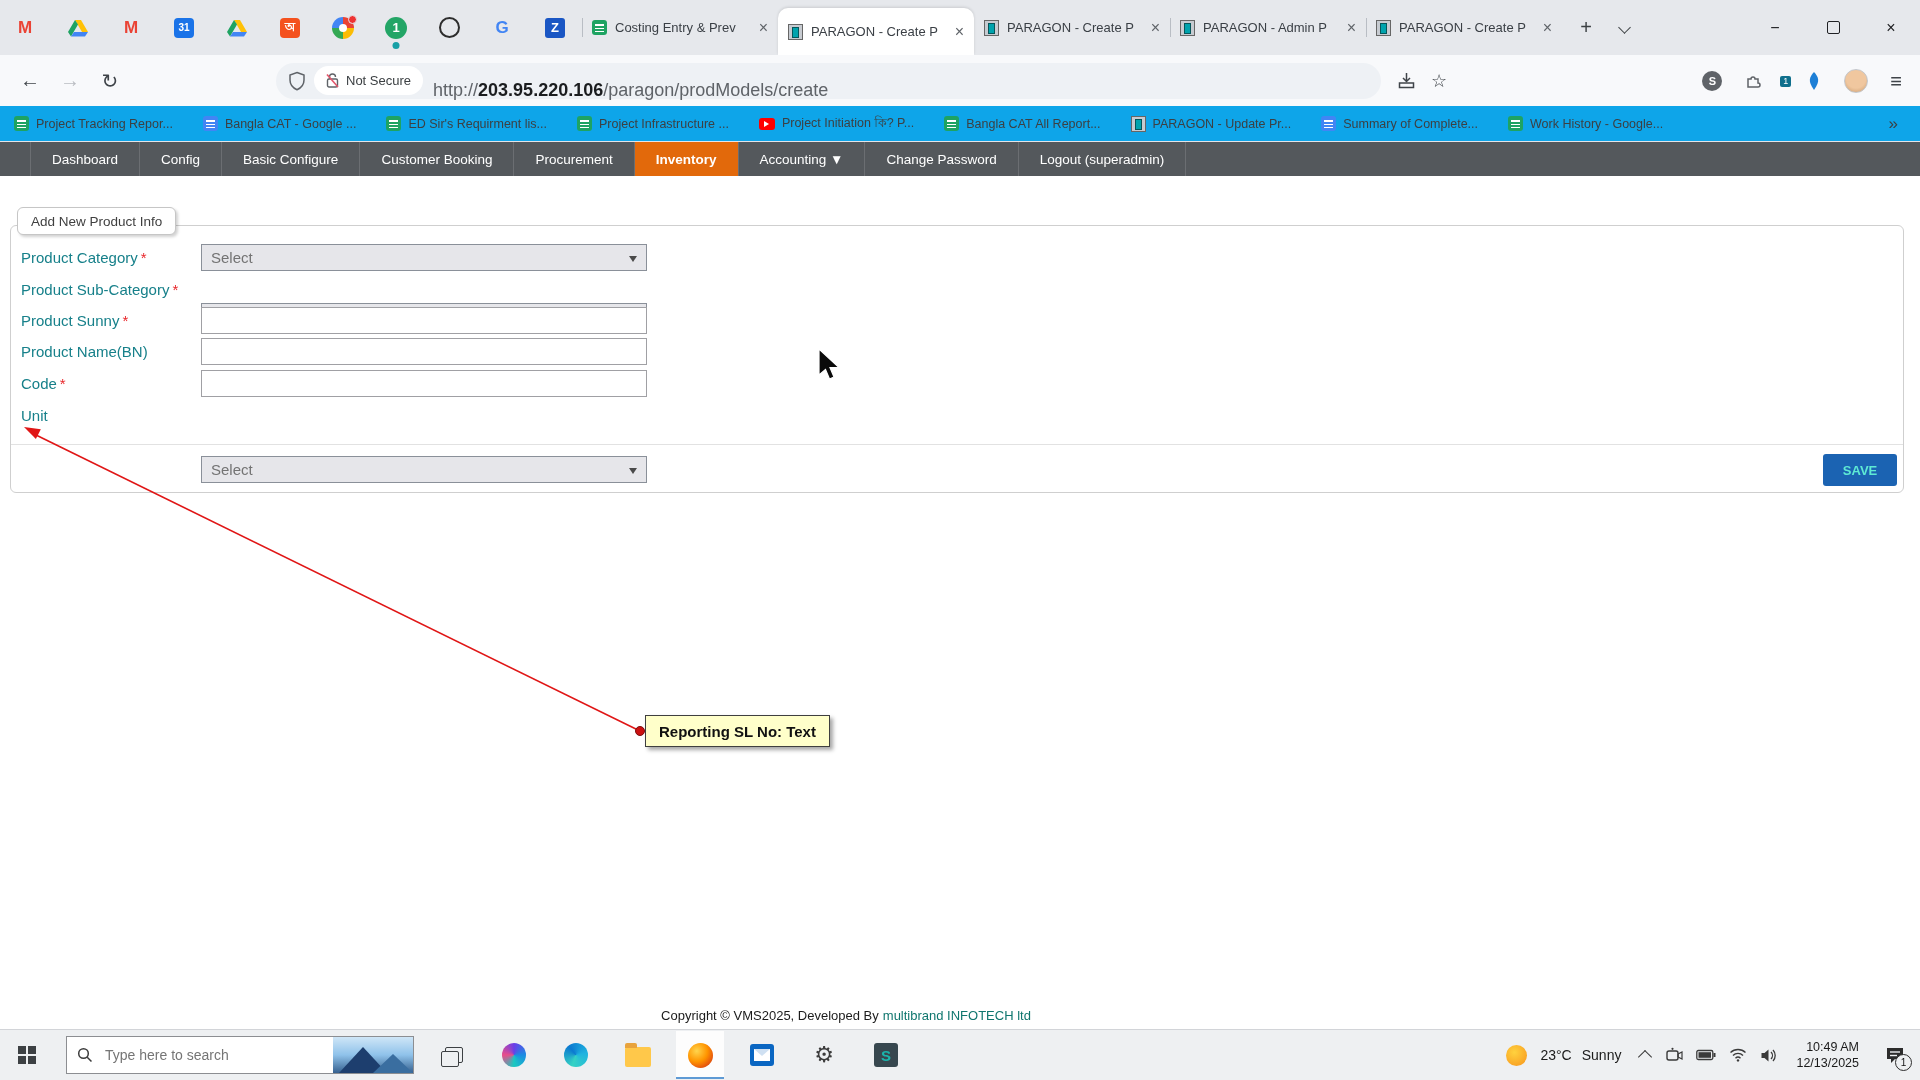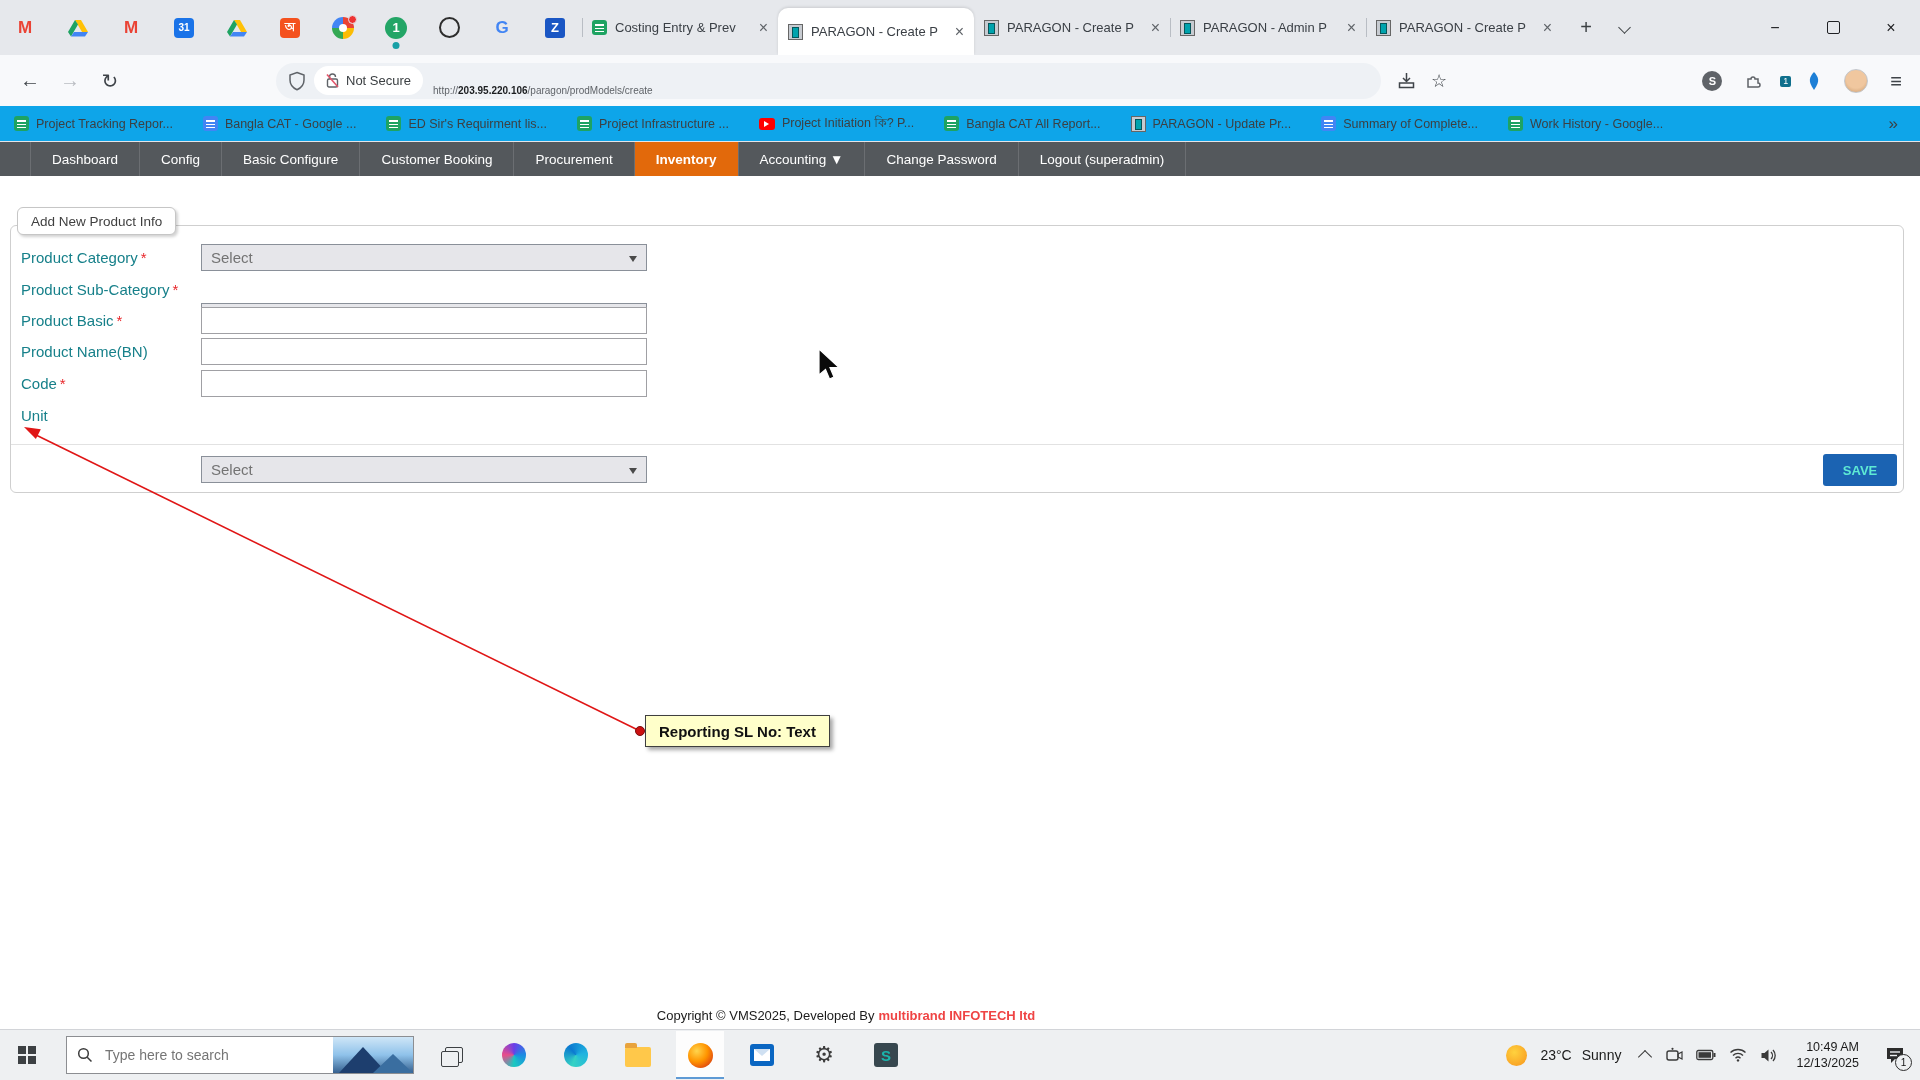--- a/index.html
+++ b/index.html
@@ -60,21 +60,21 @@
   .toolbar{position:absolute;left:0;top:55px;width:1920px;height:51px;background:#f8f9fb;
     display:flex;align-items:center;padding:0 10px;box-sizing:border-box;}
   .navbtn{width:40px;height:36px;display:flex;align-items:center;justify-content:center;
     font-size:20px;color:#3f4449;}
   .navbtn.disabled{color:#b9bcc1;}
   .urlbar{margin-left:146px;width:1105px;height:36px;border-radius:18px;background:#eef1f5;
     display:flex;align-items:center;padding:0 12px;box-sizing:border-box;}
   .sec-chip{background:#fff;border-radius:15px;height:29px;display:flex;align-items:center;
     padding:0 12px;margin:0 10px 0 8px;gap:7px;}
   .sec-chip .sec-label{font-size:13px;color:#3c4043;}
-  .url-text{font-size:10px;white-space:nowrap;overflow:hidden;margin-top:20px;}
+  .url-text{font-size:18px;white-space:nowrap;overflow:hidden;margin-top:20px;}
   .u-dim{color:#5f6368;}
   .u-host{color:#1b1d1f;font-weight:bold;}
   .tb-right{margin-left:auto;display:flex;align-items:center;gap:22px;padding-right:8px;}
   .tb-ic{font-size:18px;color:#3f4449;line-height:1;}
   .ext-s{width:20px;height:20px;border-radius:50%;background:#5f6368;color:#fff;font-size:11px;
     font-weight:bold;display:flex;align-items:center;justify-content:center;}
   .shield-blue{width:17px;height:20px;background:#2b6fe3;position:relative;
     clip-path:polygon(50% 0,100% 12%,100% 55%,50% 100%,0 55%,0 12%);}
   .shield-wrap{position:relative;}
   .ext-badge{position:absolute;top:-5px;right:-7px;background:#0f6f8c;color:#fff;font-size:9px;
@@ -116,21 +116,21 @@
   .panel-sep{position:absolute;left:0;right:0;top:218px;border-top:1px solid #e2e2e2;}
   .save-btn{position:absolute;right:6px;top:228px;width:74px;height:32px;background:#1B63B2;
     color:#5eead4;font-size:13px;font-weight:bold;display:flex;align-items:center;justify-content:center;
     border-radius:3px;border:none;}
   .annot{position:absolute;left:0;top:0;pointer-events:none;}
   .tooltip{position:absolute;left:645px;top:539px;height:30px;background:#ffffca;
     border:1px solid #3f3f3f;box-shadow:3px 3px 4px rgba(0,0,0,0.35);display:flex;align-items:center;
     padding:0 13px;font-size:15px;font-weight:bold;color:#111;white-space:nowrap;}
   .cursor{position:absolute;left:818px;top:172px;}
   .footer{position:absolute;left:0;right:0;top:832px;text-align:center;font-size:13px;color:#1b1b1b;}
-  .footer-link{color:#ef4444;margin-left:4px;font-weight:bold;}
+  .footer-link{color:#0f766e;margin-left:4px;}
 
   
   .taskbar{position:absolute;left:0;top:1029px;width:1920px;height:51px;background:#eef0f2;
     border-top:1px solid #d2d4d8;display:flex;align-items:center;box-sizing:border-box;}
   .startzone{width:54px;height:51px;display:flex;align-items:center;justify-content:center;}
   .winlogo{display:grid;grid-template-columns:8px 8px;grid-template-rows:8px 8px;gap:1.5px;}
   .winlogo span{background:#3c4043;}
   .searchbox{margin-left:12px;width:348px;height:38px;background:#fff;border:1px solid #8c8e92;
     display:flex;align-items:center;box-sizing:border-box;overflow:hidden;}
   .searchbox input{border:none;outline:none;flex:1;font-size:14px;color:#444;
@@ -373,21 +373,21 @@
 
       <div class="frow" style="top:50px">
         <span class="flabel"><span>Product Sub-Category</span><span class="req">*</span></span>
       </div>
       <div class="ctl ctl-select" style="top:50px">
           <span>Select</span>
           <span class="caret"></span>
         </div>
 
       <div class="frow" style="top:81px">
-        <span class="flabel"><span>Product Basic</span><span class="req">*</span></span>
+        <span class="flabel"><span>Product Sunny</span><span class="req">*</span></span>
       </div>
       <input class="ctl ctl-input" style="top: 81px;">
 
       <div class="frow" style="top:112px">
         <span class="flabel"><span>Product Name(BN)</span><span class="req"></span></span>
       </div>
       <input class="ctl ctl-input" style="top: 112px;">
 
       <div class="frow" style="top:144px">
         <span class="flabel"><span>Code</span><span class="req">*</span></span>

